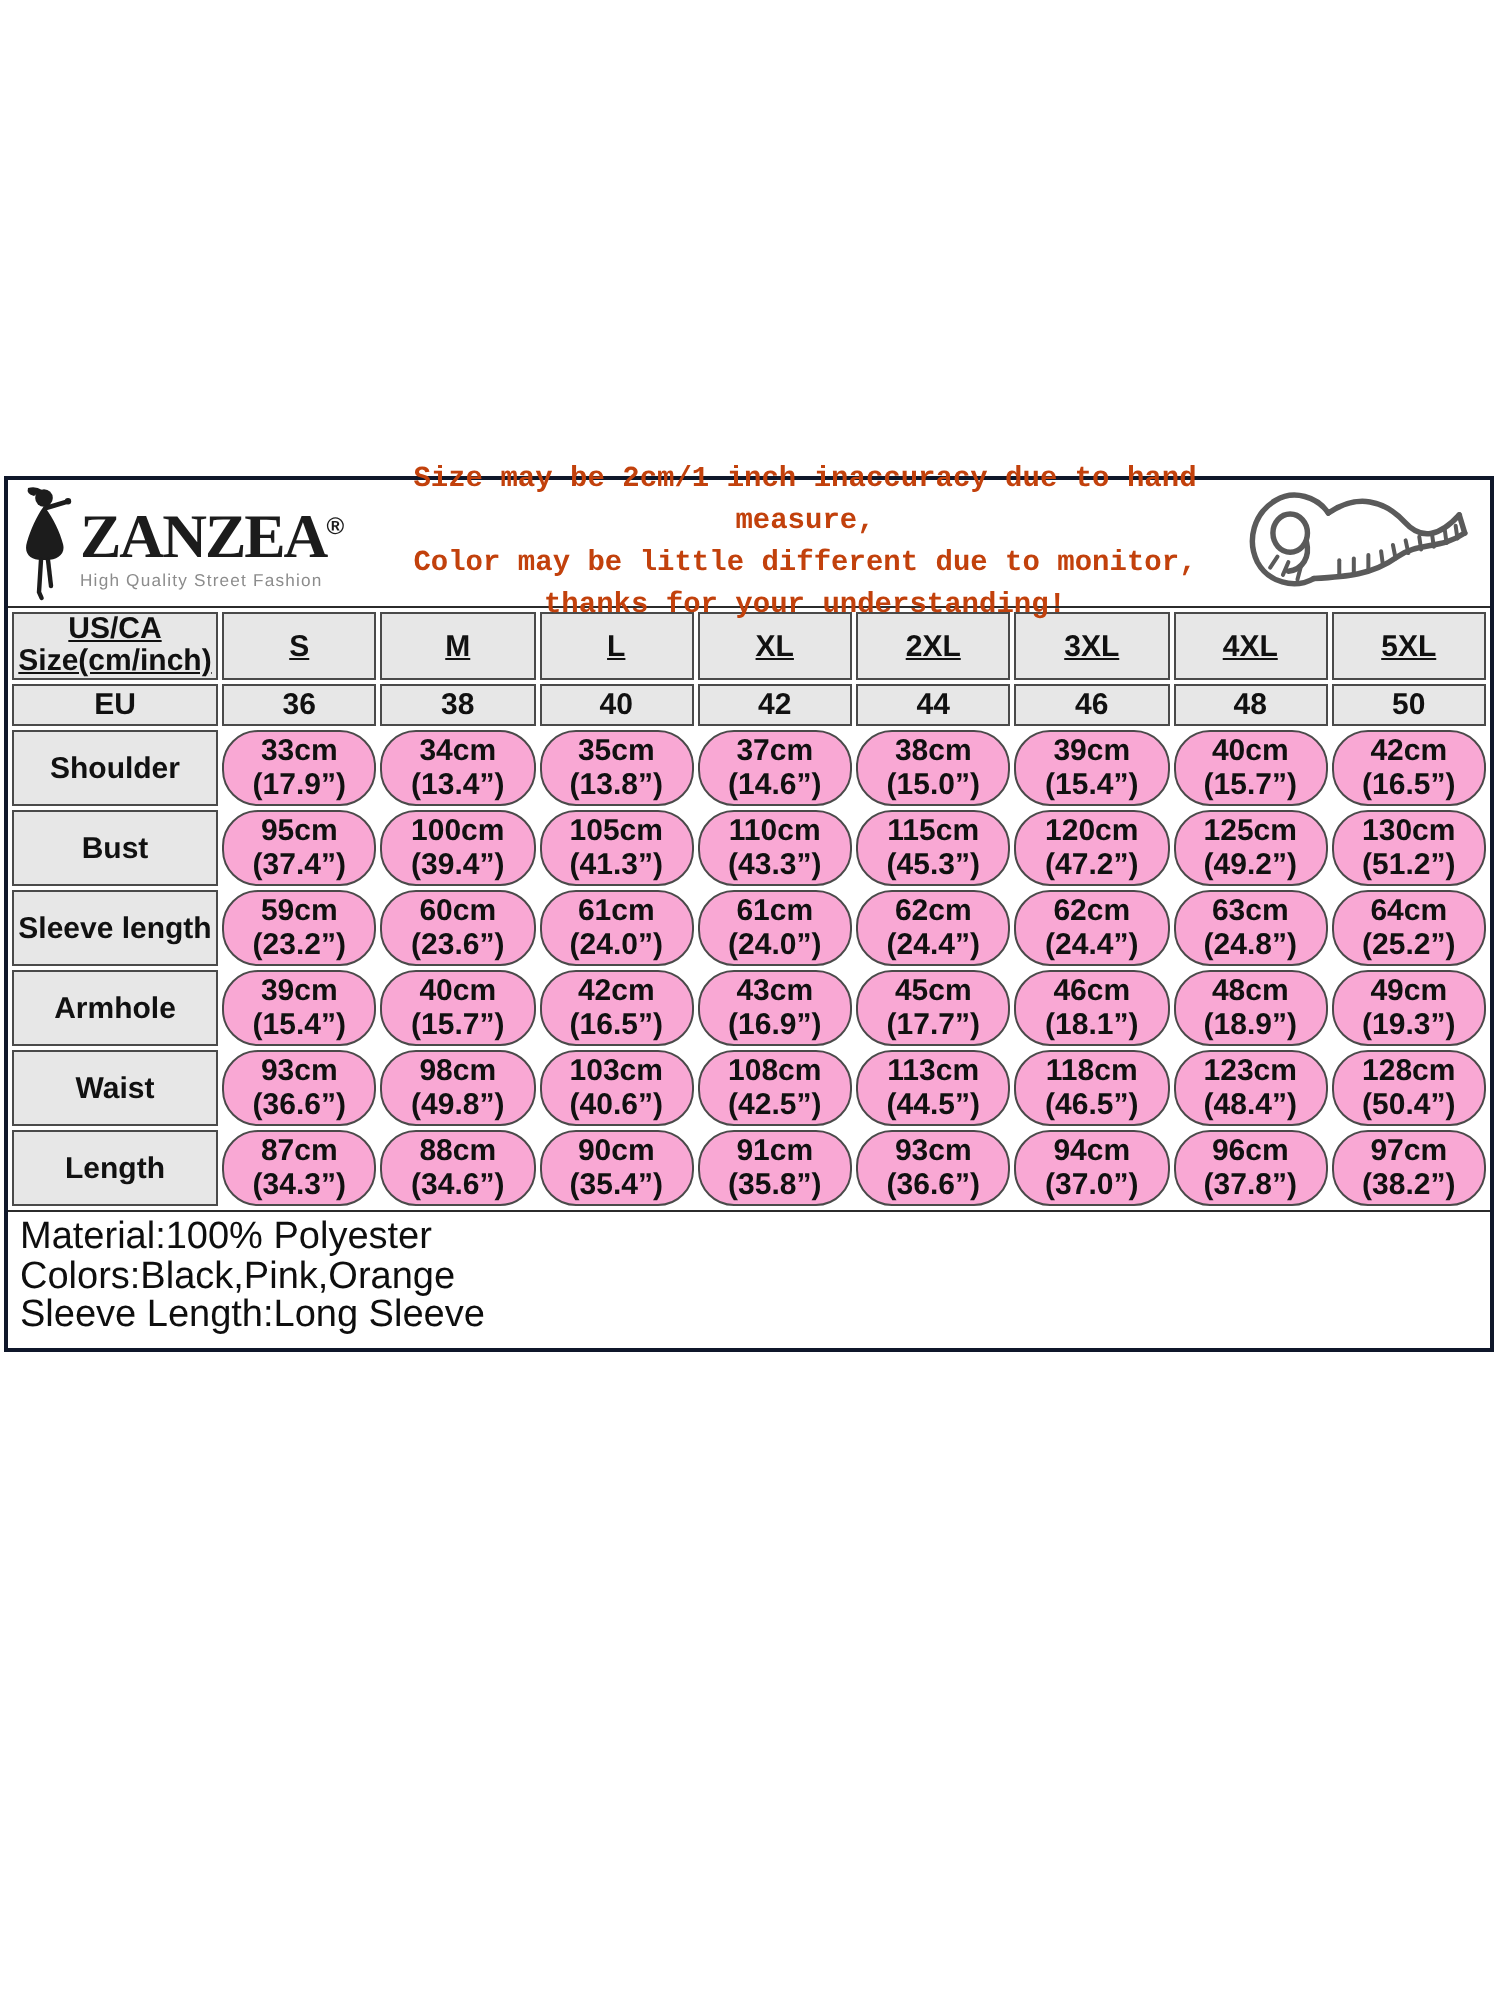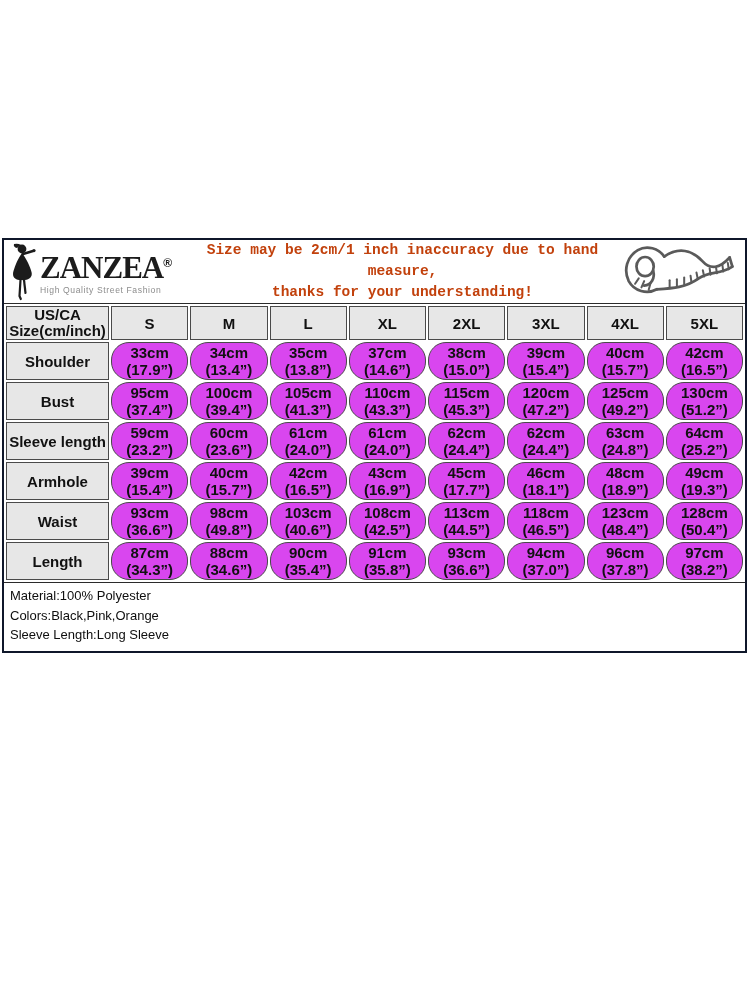--- a/index.html
+++ b/index.html
@@ -16,27 +16,27 @@
   .logo-name sup { font-size:12px; font-family:"Liberation Sans", sans-serif; letter-spacing:0; vertical-align:super; }
   .logo-tagline { font-size:8.6px; color:#8c8c8c; letter-spacing:0.6px; margin-top:1px; white-space:nowrap; }
   .disclaimer { flex:1 1 auto; text-align:center; font-weight:700; font-size:14.5px; line-height:21px; color:#c2410c;font-family:Liberation Mono, monospace; }
   .tape-wrap { flex:0 0 auto; width:126px; display:flex; justify-content:center; }
 
   
   table.size-table { width:100%; border-collapse:separate; border-spacing:2px; table-layout:fixed; background:#fff; }
   table.size-table th, table.size-table td { border:1px solid #4a4a4a; text-align:center; vertical-align:middle; font-weight:700; font-size:15px; color:#111; }
   th.lbl, th.szc, td.num { background:#e7e7e7; }
   th.corner { font-size:13.5px; line-height:16px; }
-  th.szc, th.corner { height:24px; }
+  th.szc, th.corner { height:24px;text-decoration:underline; }
   td.num, th.lbl-s { height:21px; }
   th.lbl { font-size:14.5px; }
-  td.mv { background:#d946ef; height:34px; font-size:14.5px; line-height:17px; padding:1px 0;border-radius:18px; }
+  td.mv { background:#f9a8d4; height:34px; font-size:14.5px; line-height:17px; padding:1px 0;border-radius:18px; }
 
   
-  .info { border-top:1px solid #2b2b2b; padding:3px 6px 6px 6px; font-size:13px; line-height:19.6px; font-weight:400; color:#0e0e0e; }
+  .info { border-top:1px solid #2b2b2b; padding:3px 6px 6px 6px; font-size:19px; line-height:19.6px; font-weight:400; color:#0e0e0e; }
 </style>
 </head>
 <body>
 
 <div class="page">
   <div class="sheet">
 
     <div class="header-band">
       <div class="logo">
         <svg class="logo-figure" width="28" height="58" viewBox="0 0 28 58">
@@ -51,20 +51,21 @@
           </g>
         </svg>
         <div class="logo-text">
           <div class="logo-name"><span>ZANZEA</span><sup>®</sup></div>
           <div class="logo-tagline">High Quality Street Fashion</div>
         </div>
       </div>
 
       <div class="disclaimer">
         <div>Size may be 2cm/1 inch inaccuracy due to hand measure,</div>
+        <div>Color may be little different due to monitor,</div>
         <div>thanks for your understanding!</div>
       </div>
 
       <div class="tape-wrap">
         <svg width="122" height="60" viewBox="0 0 130 66" fill="none" stroke="#5a5a5a" stroke-width="3" stroke-linecap="round" stroke-linejoin="round">
           <path d="M52 16 C46 7 33 3 23 9 C11 16 7 31 13 43 C19 54 33 58 44 52"></path>
           <ellipse cx="31" cy="27" rx="9.5" ry="10.5"></ellipse>
           <path d="M40 32 C42 40 38 47 30 48"></path>
           <path d="M52 16 C68 5 83 9 94 21 C103 31 113 29 124 17"></path>
           <path d="M44 52 C62 51 76 50 90 40 C101 32 114 36 127 27"></path>
@@ -104,20 +105,31 @@
             <th class="szc">S</th>
             <th class="szc">M</th>
             <th class="szc">L</th>
             <th class="szc">XL</th>
             <th class="szc">2XL</th>
             <th class="szc">3XL</th>
             <th class="szc">4XL</th>
             <th class="szc">5XL</th>
           </tr>
           <tr>
+            <th class="lbl lbl-s">EU</th>
+            <td class="num">36</td>
+            <td class="num">38</td>
+            <td class="num">40</td>
+            <td class="num">42</td>
+            <td class="num">44</td>
+            <td class="num">46</td>
+            <td class="num">48</td>
+            <td class="num">50</td>
+          </tr>
+          <tr>
             <th class="lbl">Shoulder</th>
             <td class="mv">
               <div>33cm</div>
               <div>(17.9”)</div>
             </td>
             <td class="mv">
               <div>34cm</div>
               <div>(13.4”)</div>
             </td>
             <td class="mv">

